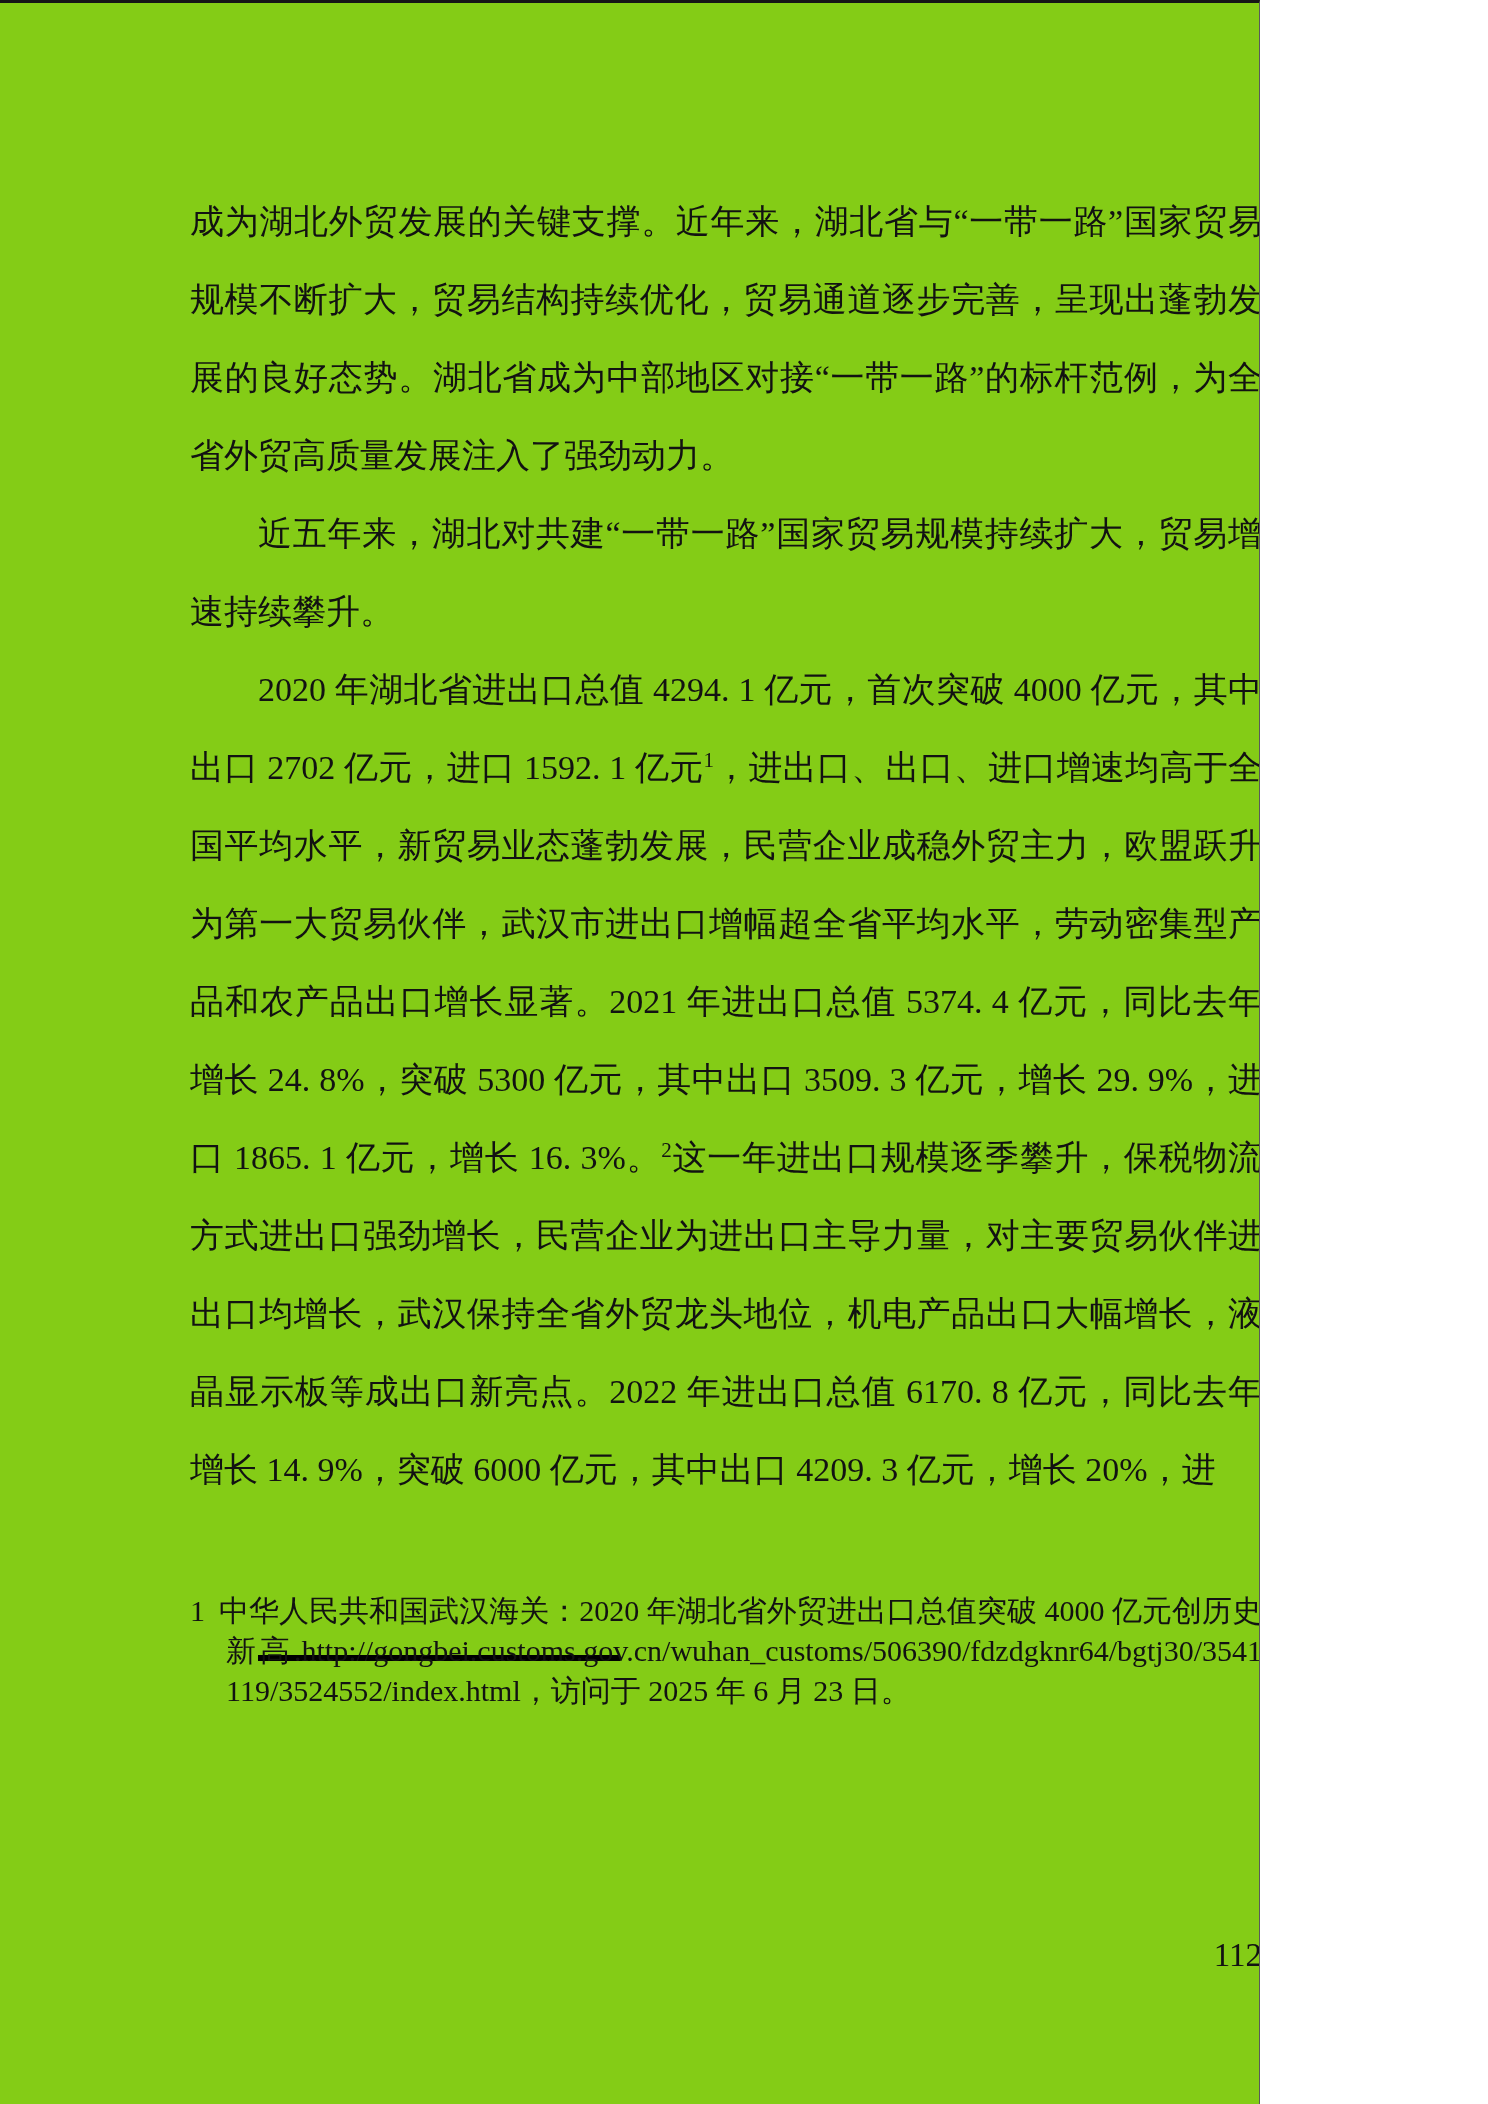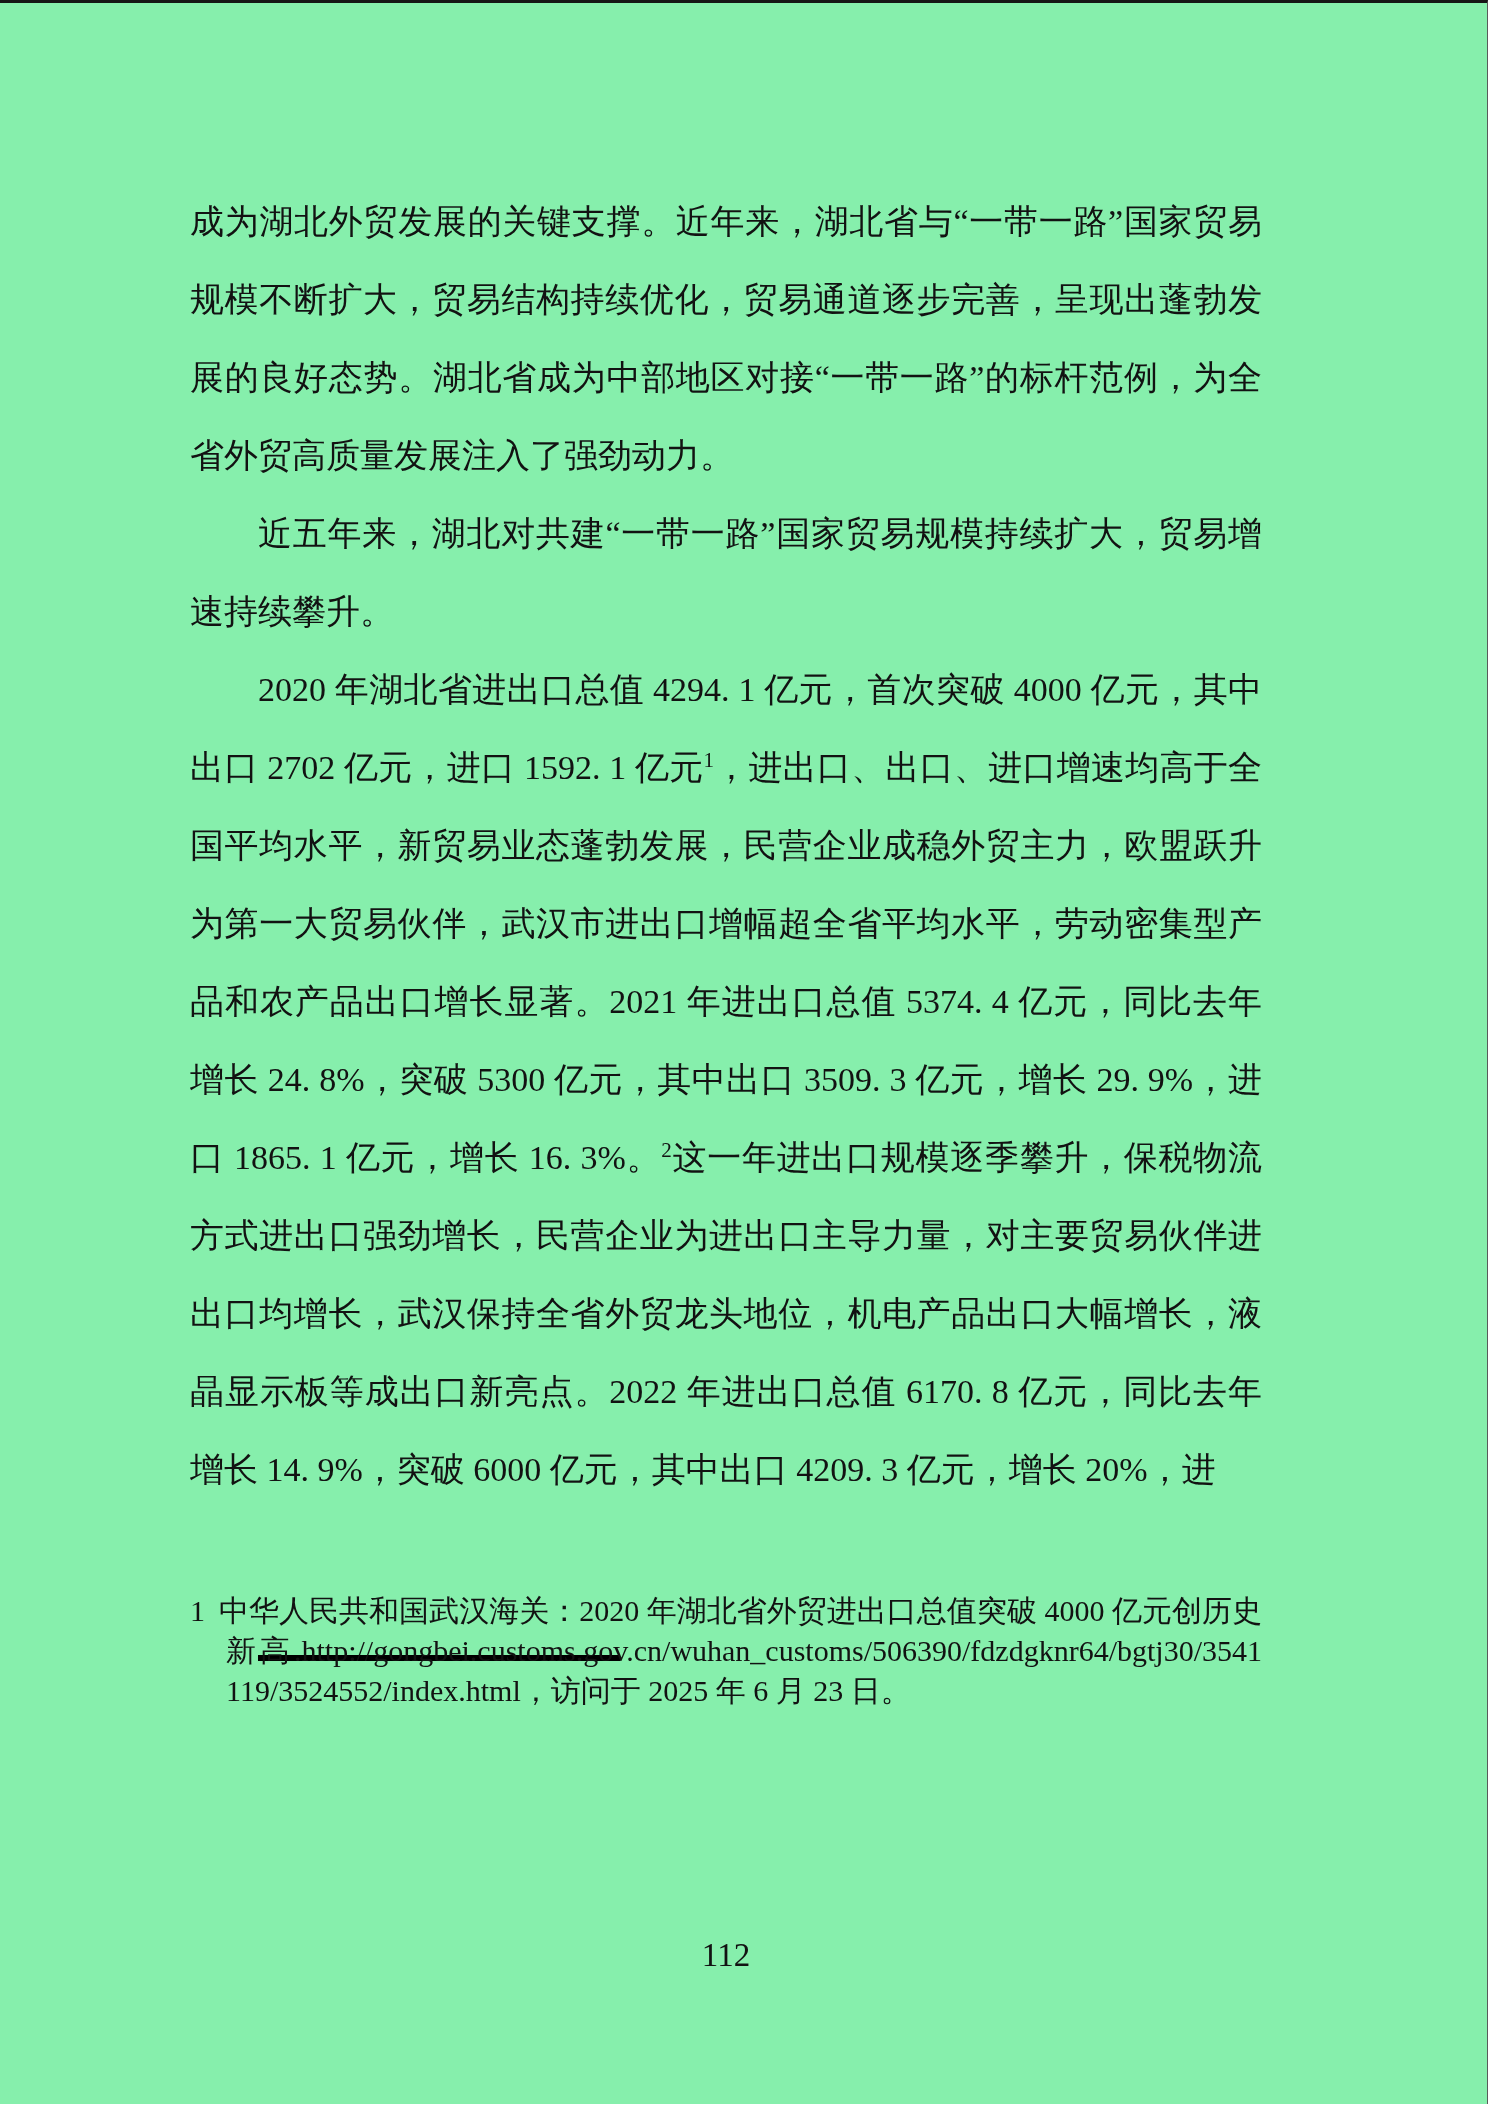--- a/index.html
+++ b/index.html
@@ -2,23 +2,23 @@
 <html><head>
 <meta charset="utf-8">
 <style>
   html, body {
     margin: 0;
     padding: 0;
     background: #ffffff;
   }
   .page {
     position: relative;
-    width: 1488px;
+    width: 1260px;
     height: 2104px;
-    background: #86efac;
+    background: #84cc16;
     box-sizing: border-box;
     border-top: 3px solid #161616;
     border-right: 1px solid #5a5a5a;
     font-family: "Liberation Serif", "DejaVu Serif", serif;
     color: #121212;
     overflow: hidden;
   }
   .content {
     position: absolute;
     left: 190px;
@@ -62,21 +62,21 @@
     padding-left: 36px;
     text-indent: -36px;
     word-break: break-all;
   }
   .fn-marker { margin-right: 14px; }
   .page-number {
     position: absolute;
     left: 190px;
     top: 1934px;
     width: 1072px;
-    text-align: center;
+    text-align: right;
     font-size: 33px;
     line-height: 36px;
     color: #121212;
   }
 </style>
 </head>
 <body>
 
 <div class="page">
 

